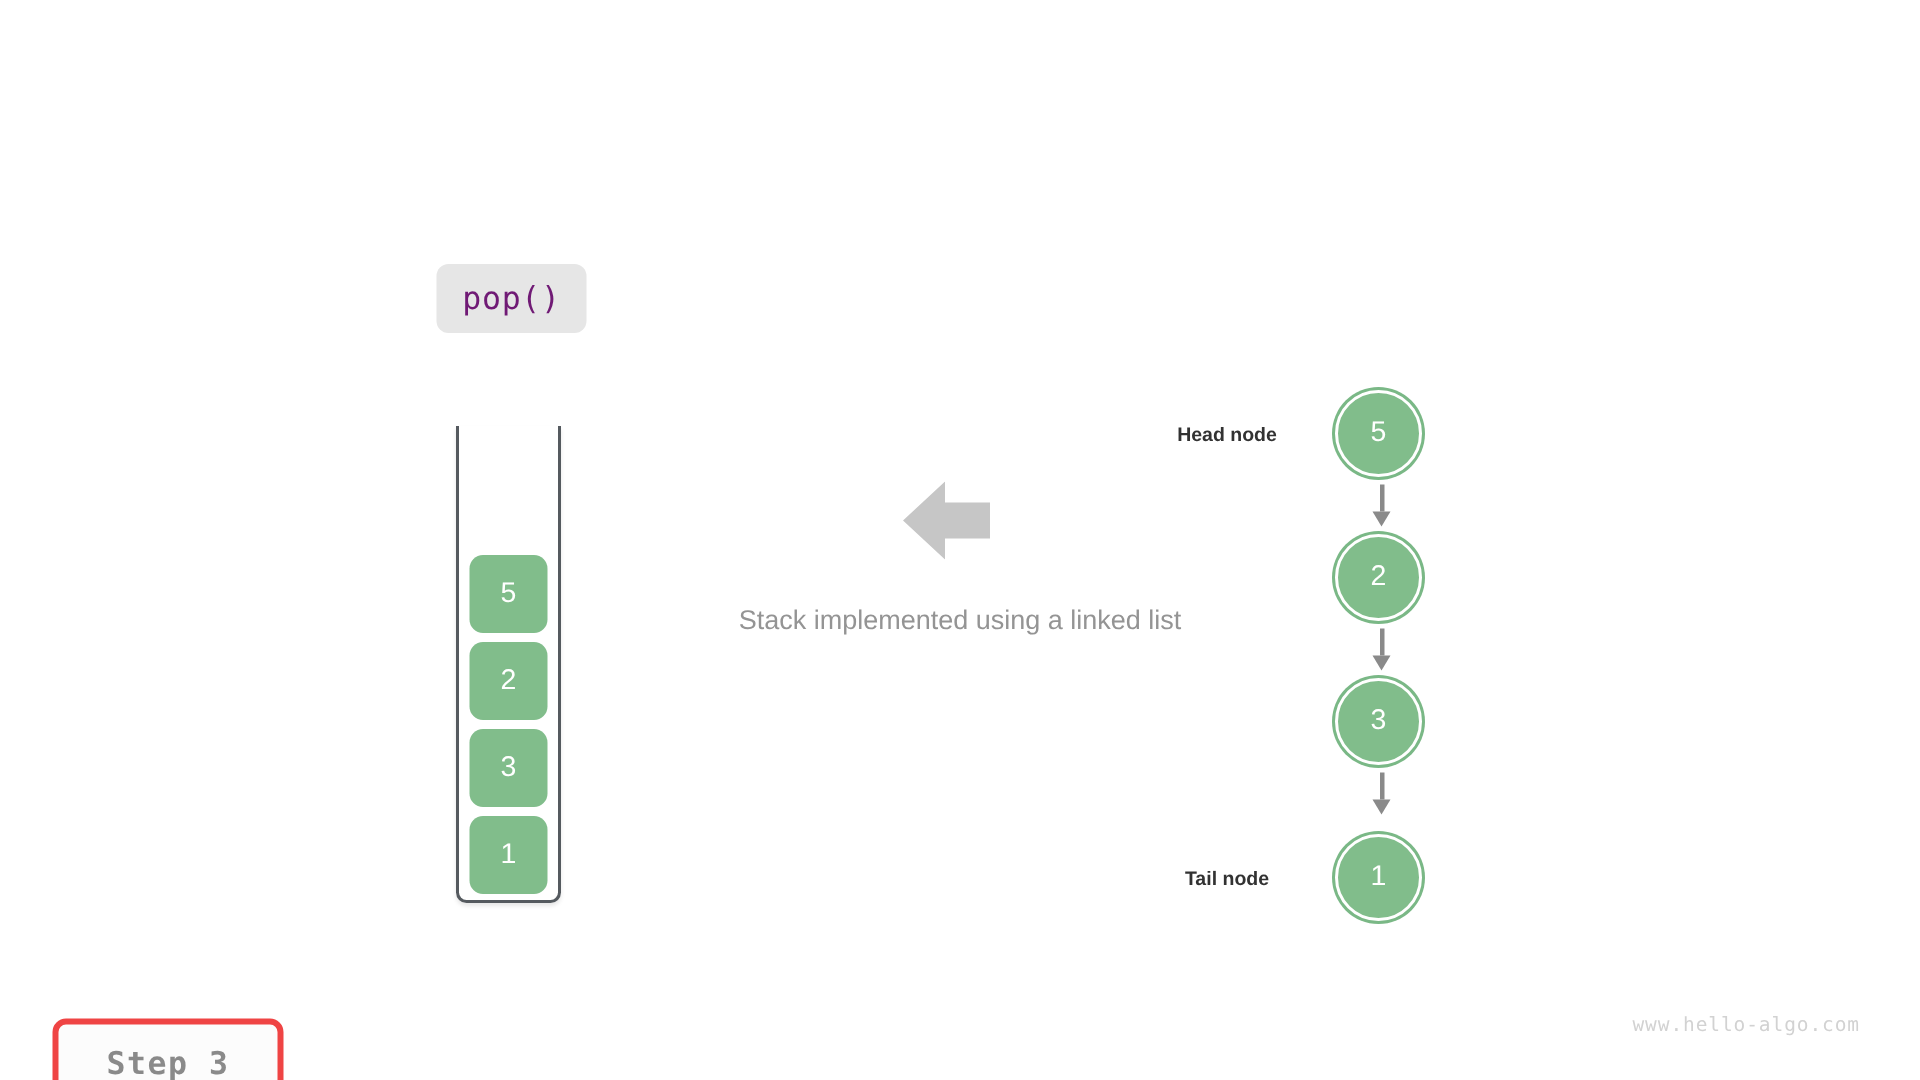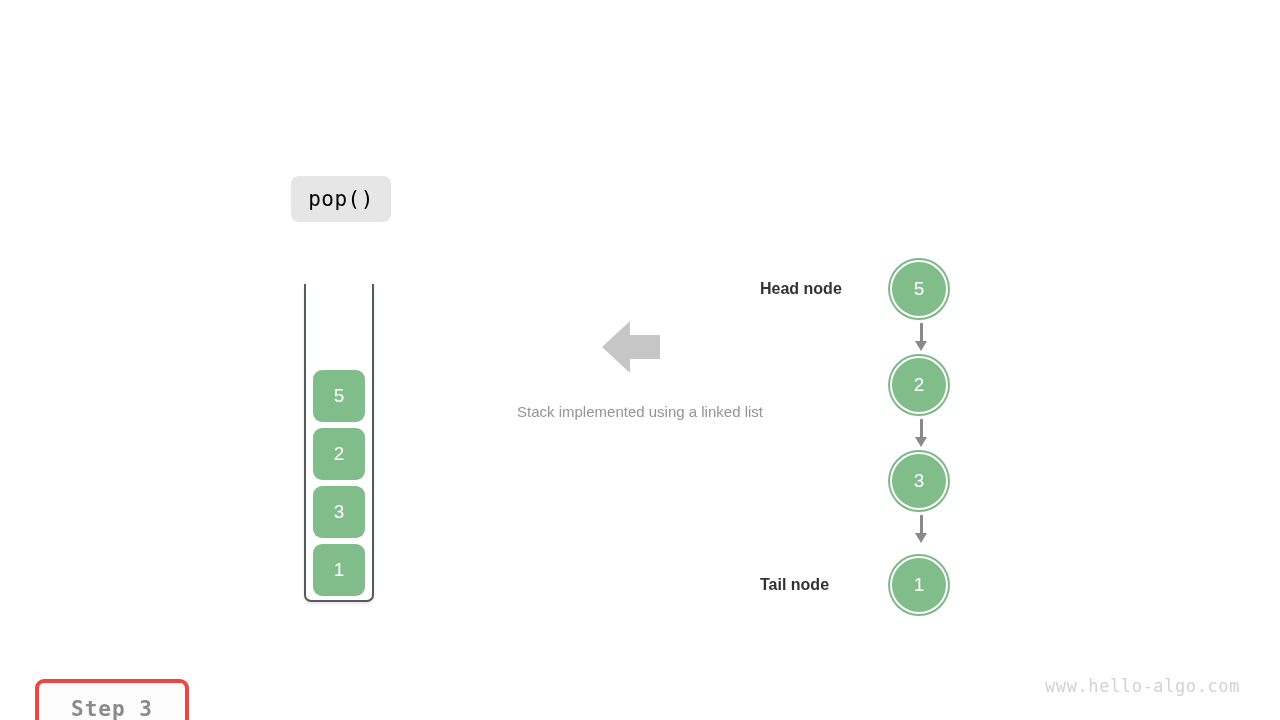--- a/index.html
+++ b/index.html
@@ -22,21 +22,21 @@
   }
 
   
   .chip {
     position: absolute;
     background: #e6e6e6;
     border-radius: 8px;
     display: flex;
     align-items: center;
     justify-content: center;
-    color: #000000;
+    color: #701a75;
     white-space: nowrap;
   }
   .chip-op {
     left: 291px;
     top: 176px;
     width: 100px;
     height: 46px;
     font-family: "DejaVu Sans Mono", "Liberation Mono", monospace;
     font-size: 21px;
     letter-spacing: 0.5px;
@@ -68,33 +68,33 @@
     color: #8a8a8a;
     letter-spacing: 1px;
   }
 
   
   .watermark {
     position: absolute;
     right: 40px;
     top: 676px;
     font-family: "DejaVu Sans Mono", "Liberation Mono", monospace;
-    font-size: 17px;
+    font-size: 13px;
     color: #d2d2d2;
     letter-spacing: 0.6px;
   }
 
   
   .caption {
     position: absolute;
     left: 440px;
     top: 403px;
     width: 400px;
     text-align: center;
-    font-size: 15px;
+    font-size: 18px;
     color: #949494;
     white-space: nowrap;
   }
 
   
   .big-arrow {
     position: absolute;
     left: 602px;
     top: 321px;
     width: 58px;
@@ -158,24 +158,24 @@
   .node-row {
     position: absolute;
     left: 0;
     width: 220px;
     height: 68px;
     display: flex;
     align-items: center;
   }
   .node-label {
     width: 130px;
-    text-align: left;
+    text-align: center;
     padding-right: 14px;
     box-sizing: border-box;
-    font-size: 16px;
+    font-size: 13px;
     font-weight: bold;
     color: #323232;
     white-space: nowrap;
   }
   .node-circle {
     position: relative;
     width: 58px;
     height: 58px;
     border-radius: 50%;
     background: #81bd8b;

